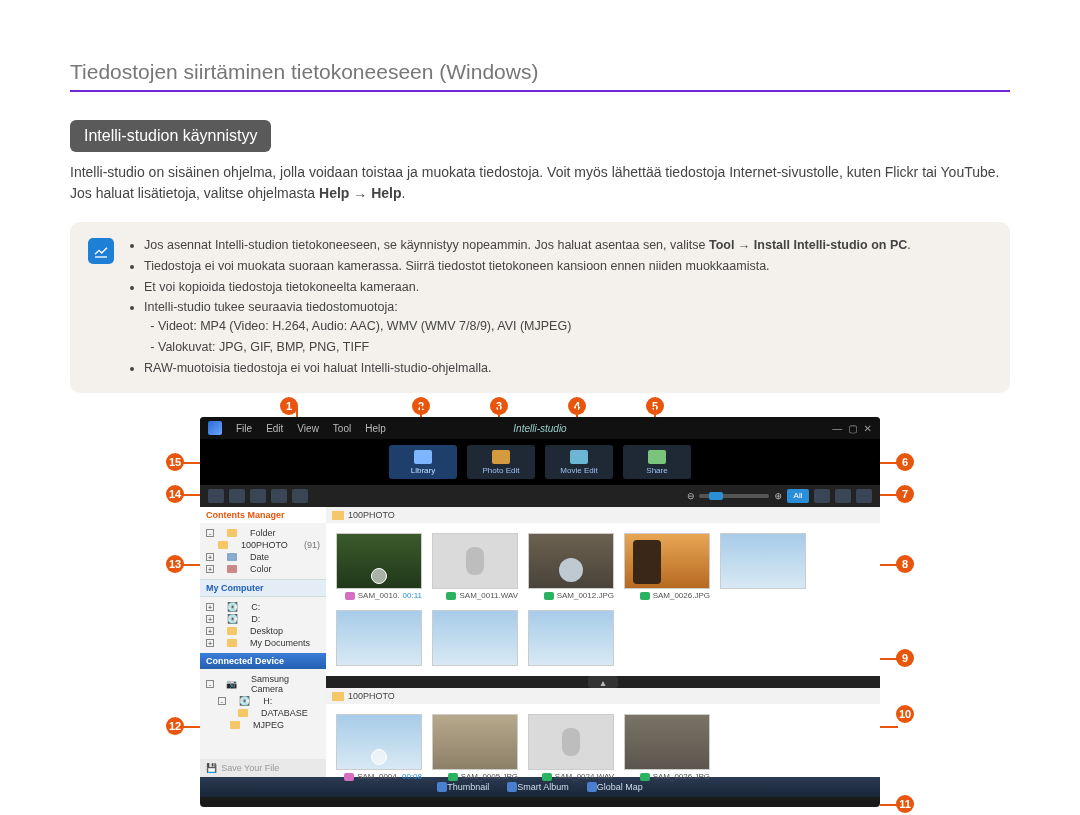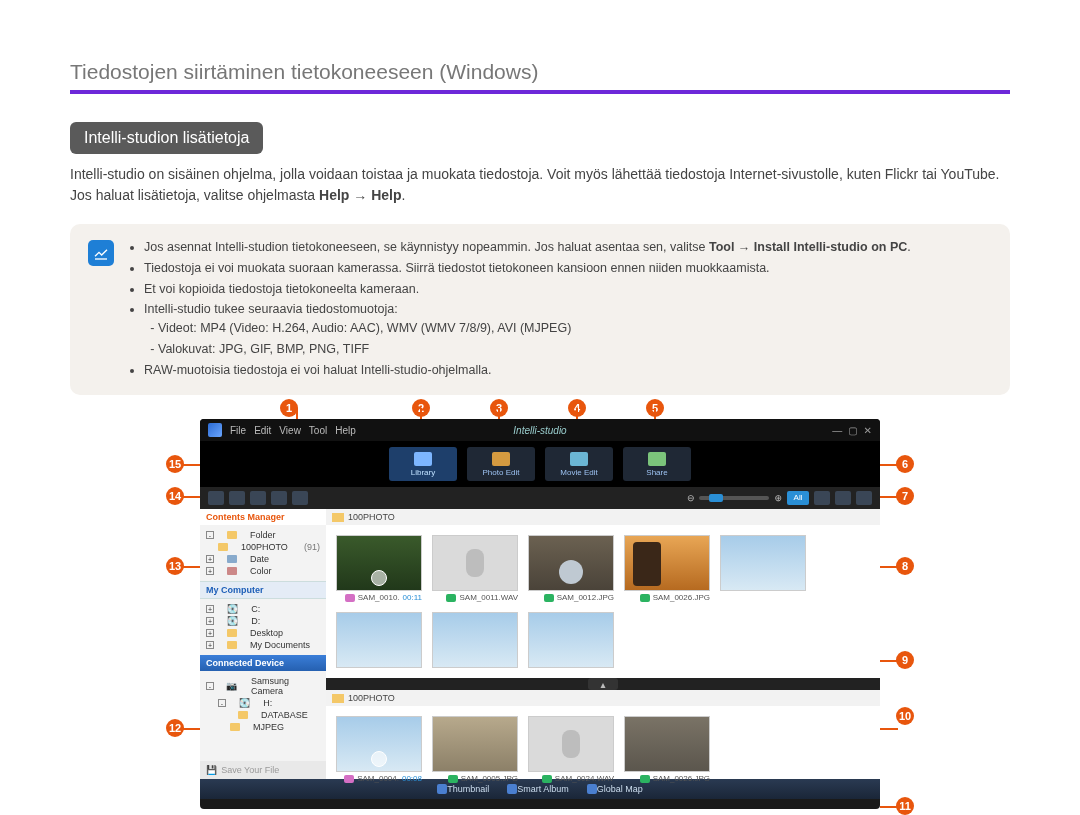--- a/index.html
+++ b/index.html
@@ -1,37 +1,37 @@
 <!DOCTYPE html>
 <html><head>
 <meta charset="utf-8">
 <style>
   * { box-sizing: border-box; }
   body { margin: 0; font-family: Arial, Helvetica, sans-serif; background: #fff; color: #333; width: 1080px; }
   .page { padding: 60px 70px 30px; }
-  .page-title { font-size: 21px; color: #777; font-weight: 300; border-bottom: 4px solid #6d28d9; padding-bottom: 6px; margin-bottom: 28px; }
+  .page-title { font-size: 21px; color: #777; font-weight: 300; border-bottom: 2px solid #6d28d9; padding-bottom: 6px; margin-bottom: 28px; }
   .section-chip { display: inline-block; background: #5a5a5a; color: #fff; border-radius: 6px; padding: 7px 14px; font-size: 16px; margin-bottom: 10px; }
   .intro { font-size: 14px; line-height: 1.5; color: #444; margin-bottom: 18px; }
   .intro b { font-weight: bold; }
   .notebox { display: flex; background: #f4f1ed; border-radius: 10px; padding: 14px 18px; font-size: 12.5px; color: #444; margin-bottom: 24px; line-height: 1.5; }
   .note-icon { width: 26px; height: 26px; border-radius: 5px; background: #1e7fd6; color: #fff; display: flex; align-items: center; justify-content: center; font-size: 14px; flex-shrink: 0; margin-right: 12px; margin-top: 2px;}
   .note-icon svg { width: 16px; height: 16px; }
   .notebox ul { margin: 0; padding-left: 18px; }
   .notebox ul ul { list-style: '- '; padding-left: 14px; }
   .notebox li { margin-bottom: 2px; }
   .notebox b { font-weight: bold; }
 
   
   .diagram-wrap { position: relative; width: 680px; margin: 0 auto; }
   .callout { position: absolute; width: 18px; height: 18px; border-radius: 50%; background: #e8560d; color: #fff; font-size: 11px; font-weight: bold; display: flex; align-items: center; justify-content: center; }
   .callout-line { position: absolute; background: #e8560d; }
   .obox { position: absolute; border: 2px solid #e8560d; border-radius: 3px; pointer-events: none; }
 
   .app { width: 680px; height: 390px; background: #1a1a1a; border-radius: 4px; overflow: hidden; position: relative; font-size: 10px; color: #bbb; }
-  .menubar { display: flex; align-items: center; padding: 4px 8px; background: #111; gap: 8px; font-size: 10px; }
+  .menubar { display: flex; align-items: center; padding: 4px 8px; background: #111; gap: 14px; font-size: 10px; }
   .menubar .logo { width: 14px; height: 14px; background: linear-gradient(135deg,#2b6bd4,#6aa6ff); border-radius: 2px; }
   .winctrls { margin-left: auto; display: flex; gap: 6px; color: #999; font-size: 10px;}
   .modebar { display: flex; justify-content: center; gap: 10px; padding: 6px; background: #000; position: relative;}
   .modebtn { width: 68px; height: 34px; background: #1f2835; border-radius: 3px; display: flex; flex-direction: column; align-items: center; justify-content: center; font-size: 8px; color: #9cc1f0; }
   .modebtn.sel { background: #1e3f6b; color: #bfe0ff; }
   .modebtn .mi { width: 18px; height: 14px; margin-bottom: 2px; background: #4a7fd0; border-radius: 2px; }
   .modebtn.sel .mi { background: #7db6ff; }
   .toolbar { display: flex; align-items: center; gap: 6px; padding: 3px 8px; background: #222; height: 22px;}
   .tb-left, .tb-right { display: flex; gap: 5px; align-items: center;}
   .tb-right { margin-left: auto; }
@@ -74,21 +74,21 @@
   .ph-sky{background:linear-gradient(#a7cce9,#d8e9f4);}
   .ph-fountain{background:linear-gradient(#b7a98c,#8c8068);}
   .ph-rail{background:linear-gradient(#7a7366,#5b564d);}
 </style>
 </head>
 <body>
 
 <div class="page">
   <div class="page-title">Tiedostojen siirtäminen tietokoneeseen (Windows)</div>
 
-  <div class="section-chip">Intelli-studion lisätietoja</div>
+  <div class="section-chip">Intelli-studion käynnistyy</div>
 
   <div class="intro">
     <span>Intelli-studio on sisäinen ohjelma, jolla voidaan toistaa ja muokata tiedostoja. Voit myös lähettää tiedostoja Internet-sivustolle, kuten Flickr tai YouTube. Jos haluat lisätietoja, valitse ohjelmasta </span><b>Help</b><span> → </span><b>Help</b><span>.</span>
   </div>
 
   <div class="notebox">
     <div class="note-icon">
       <svg viewBox="0 0 24 24" fill="none" stroke="#fff" stroke-width="2">
           <path d="M3 17l6-6 4 4 8-8"></path>
           <path d="M3 21h18"></path>

